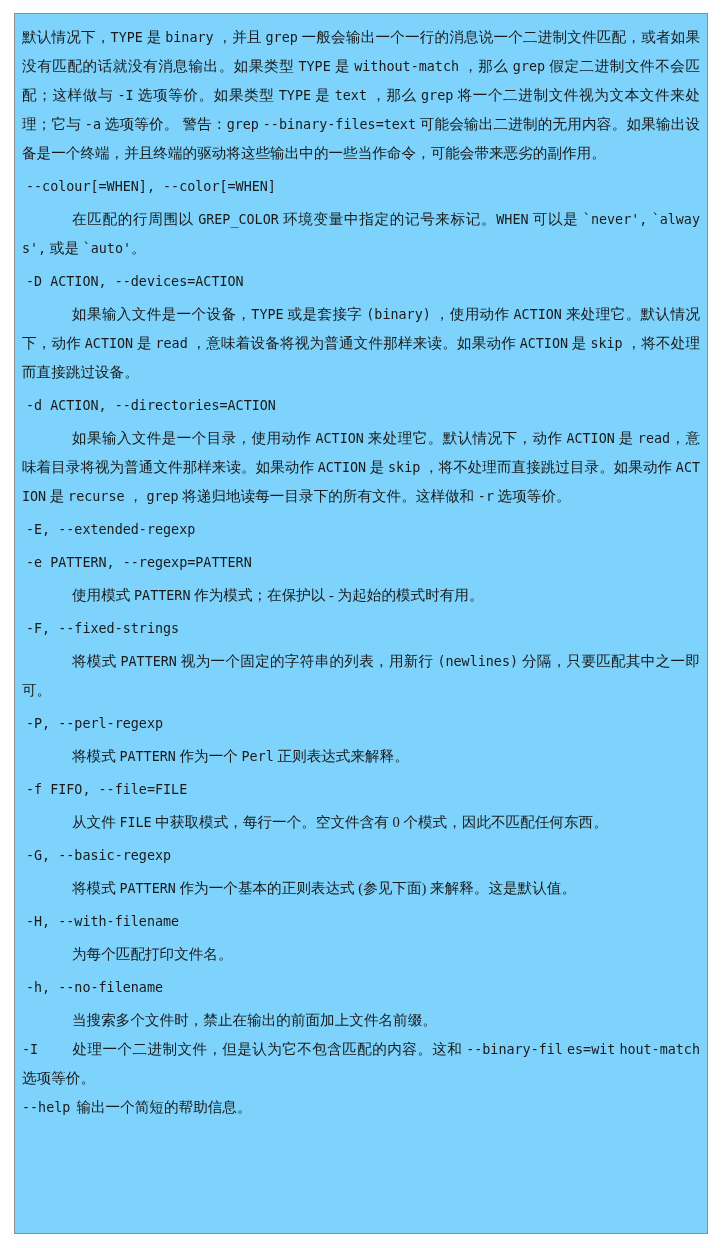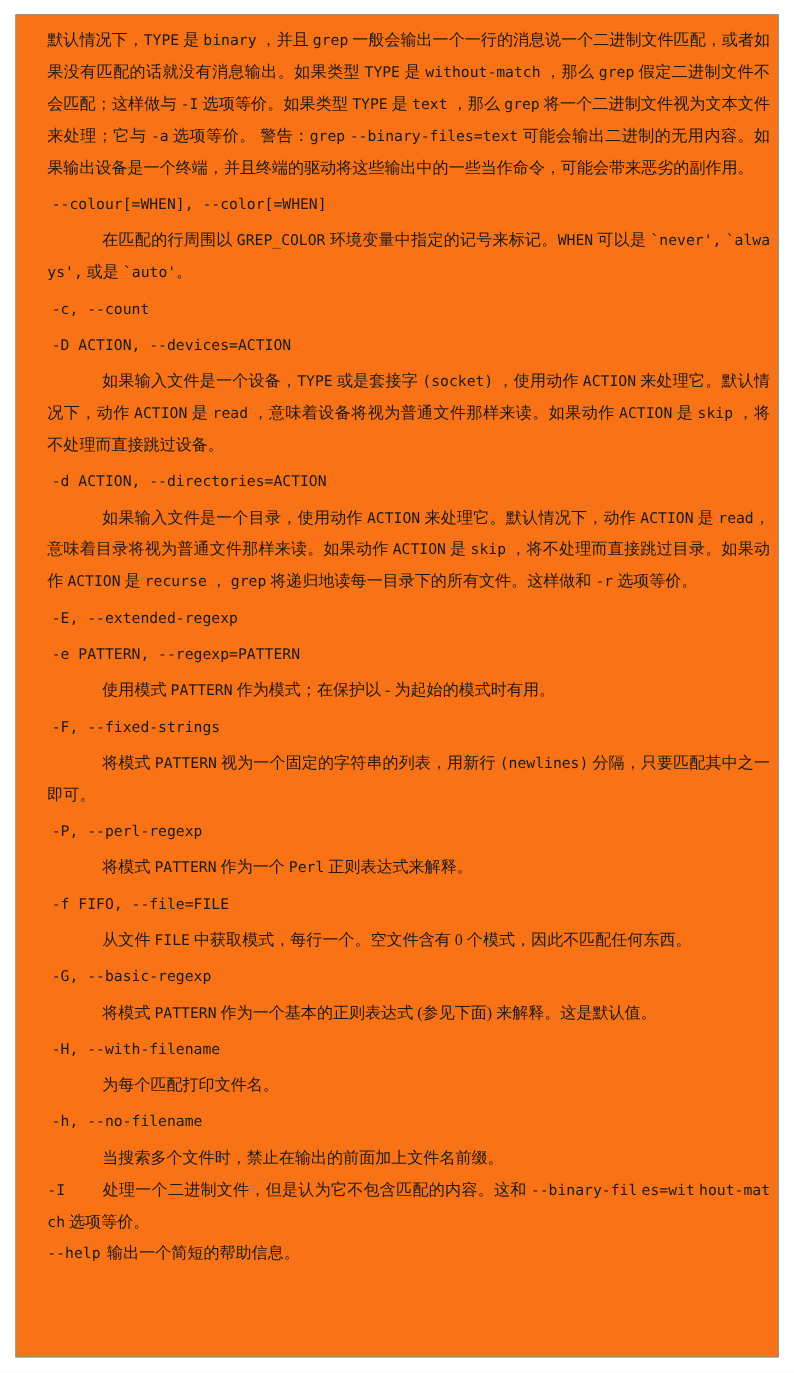--- a/index.html
+++ b/index.html
@@ -18,23 +18,22 @@
 
   
   #doc-frame {
     position: absolute;
     left: 14px;
     top: 13px;
     width: 694px;
     height: 1221px;
     border: 1px solid #8e8e8e;
     box-sizing: border-box;
-    background: #f97316;
+    background: #7dd3fc;
     overflow: hidden;
-    padding-left: 21px;
   }
 
   #doc-body {
     padding: 9px 7px 0 7px;
   }
 
   
   .para {
     font-size: 14.6px;
     line-height: 29px;
@@ -76,24 +75,23 @@
 <body>
 
 <div id="doc-frame">
   <div id="doc-body">
 
     <p class="para">默认情况下，<span class="m">TYPE</span> 是 <span class="m">binary</span> ，并且 <span class="m">grep</span> 一般会输出一个一行的消息说一个二进制文件匹配，或者如果没有匹配的话就没有消息输出。如果类型 <span class="m">TYPE</span> 是 <span class="m">without-match</span> ，那么 <span class="m">grep</span> 假定二进制文件不会匹配；这样做与 <span class="m">-I</span> 选项等价。如果类型 <span class="m">TYPE</span> 是 <span class="m">text</span> ，那么 <span class="m">grep</span> 将一个二进制文件视为文本文件来处理；它与 <span class="m">-a</span> 选项等价。 警告：<span class="m">grep</span> <span class="m">--binary-files=text</span> 可能会输出二进制的无用内容。如果输出设备是一个终端，并且终端的驱动将这些输出中的一些当作命令，可能会带来恶劣的副作用。</p>
 
     <p class="opt">--colour[=WHEN], --color[=WHEN]</p>
     <p class="para indent">在匹配的行周围以 <span class="m">GREP_COLOR</span> 环境变量中指定的记号来标记。<span class="m">WHEN</span> 可以是 <span class="m">`never',</span> <span class="m">`always',</span> 或是 <span class="m">`auto'</span>。</p>
 
-    <p class="opt">-c, --count</p>
 
     <p class="opt">-D ACTION, --devices=ACTION</p>
-    <p class="para indent">如果输入文件是一个设备，<span class="m">TYPE</span> 或是套接字 <span class="m">(socket)</span> ，使用动作 <span class="m">ACTION</span> 来处理它。默认情况下，动作 <span class="m">ACTION</span> 是 <span class="m">read</span> ，意味着设备将视为普通文件那样来读。如果动作 <span class="m">ACTION</span> 是 <span class="m">skip</span> ，将不处理而直接跳过设备。</p>
+    <p class="para indent">如果输入文件是一个设备，<span class="m">TYPE</span> 或是套接字 <span class="m">(binary)</span> ，使用动作 <span class="m">ACTION</span> 来处理它。默认情况下，动作 <span class="m">ACTION</span> 是 <span class="m">read</span> ，意味着设备将视为普通文件那样来读。如果动作 <span class="m">ACTION</span> 是 <span class="m">skip</span> ，将不处理而直接跳过设备。</p>
 
     <p class="opt">-d ACTION, --directories=ACTION</p>
     <p class="para indent">如果输入文件是一个目录，使用动作 <span class="m">ACTION</span> 来处理它。默认情况下，动作 <span class="m">ACTION</span> 是 <span class="m">read</span>，意味着目录将视为普通文件那样来读。如果动作 <span class="m">ACTION</span> 是 <span class="m">skip</span> ，将不处理而直接跳过目录。如果动作 <span class="m">ACTION</span> 是 <span class="m">recurse</span> ， <span class="m">grep</span> 将递归地读每一目录下的所有文件。这样做和 <span class="m">-r</span> 选项等价。</p>
 
     <p class="opt">-E, --extended-regexp</p>
 
     <p class="opt">-e PATTERN, --regexp=PATTERN</p>
     <p class="para indent">使用模式 <span class="m">PATTERN</span> 作为模式；在保护以 - 为起始的模式时有用。</p>
 
     <p class="opt">-F, --fixed-strings</p>

